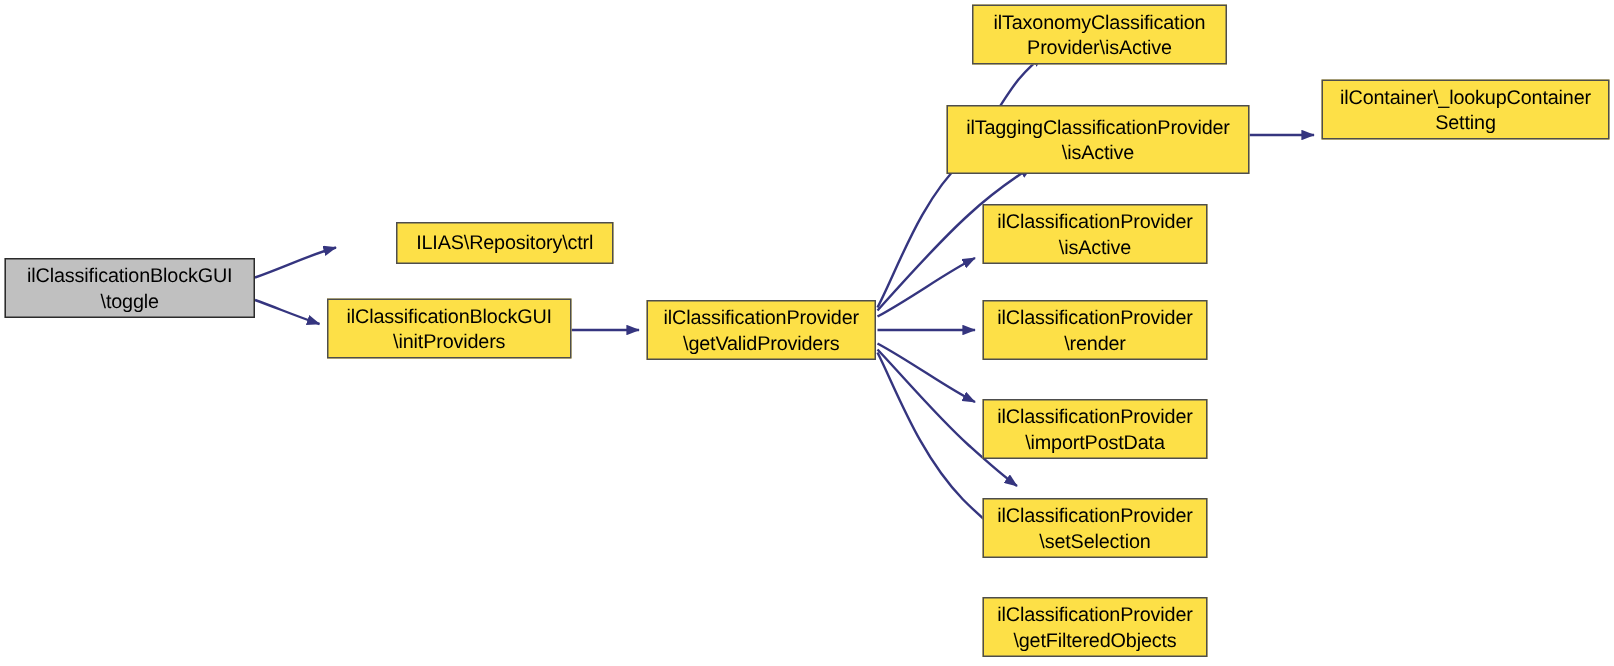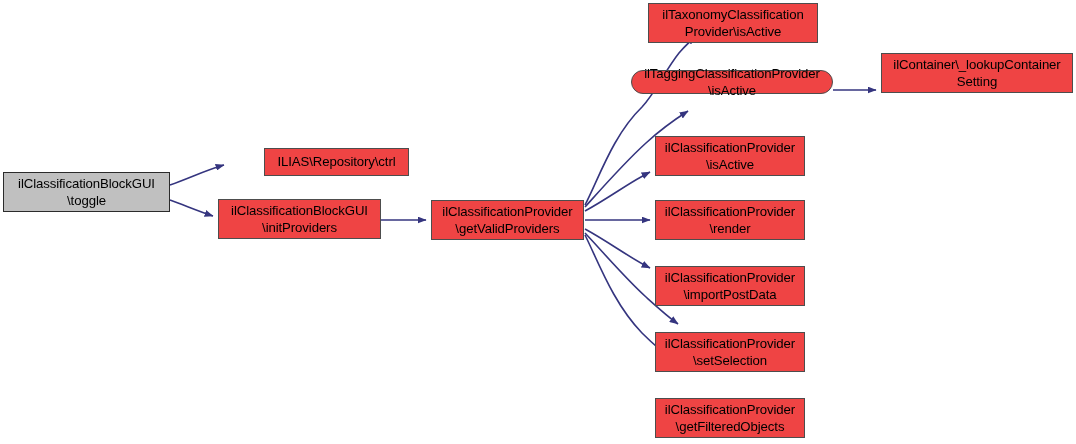--- a/index.html
+++ b/index.html
@@ -20,21 +20,21 @@
     left: 0;
     top: 0;
     width: 1076px;
     height: 444px;
     pointer-events: none;
   }
   .node {
     position: absolute;
     box-sizing: border-box;
     border: 1px solid #4d4d4d;
-    background: #ef4444;
+    background: #fde047;
     display: flex;
     align-items: center;
     justify-content: center;
     text-align: center;
     color: #000000;
     font-size: 13.2px;
     line-height: 1.32;
     letter-spacing: -0.1px;
     white-space: pre-line;
   }
@@ -76,21 +76,21 @@
   <div id="nodes-group">
       <div class="node highlight" style="left: 3px; top: 172px; width: 167px; height: 40px;"><span class="label">ilClassificationBlockGUI
 \toggle</span></div>
       <div class="node" style="left: 228px; top: 148px; width: 145px; height: 28px; margin-left: 36px;"><span class="label">ILIAS\Repository\ctrl</span></div>
       <div class="node" style="left: 218px; top: 199px; width: 163px; height: 40px;"><span class="label">ilClassificationBlockGUI
 \initProviders</span></div>
       <div class="node" style="left: 431px; top: 200px; width: 153px; height: 40px;"><span class="label">ilClassificationProvider
 \getValidProviders</span></div>
       <div class="node" style="left: 648px; top: 3px; width: 170px; height: 40px;"><span class="label">ilTaxonomyClassification
 Provider\isActive</span></div>
-      <div class="node" style="left: 631px; top: 70px; width: 202px; height: 24px; border-radius: 15px;"><span class="label">ilTaggingClassificationProvider
+      <div class="node" style="left: 631px; top: 70px; width: 202px; height: 46px;"><span class="label">ilTaggingClassificationProvider
 \isActive</span></div>
       <div class="node" style="left: 881px; top: 53px; width: 192px; height: 40px;"><span class="label">ilContainer\_lookupContainer
 Setting</span></div>
       <div class="node" style="left: 655px; top: 136px; width: 150px; height: 40px;"><span class="label">ilClassificationProvider
 \isActive</span></div>
       <div class="node" style="left: 655px; top: 200px; width: 150px; height: 40px;"><span class="label">ilClassificationProvider
 \render</span></div>
       <div class="node" style="left: 655px; top: 266px; width: 150px; height: 40px;"><span class="label">ilClassificationProvider
 \importPostData</span></div>
       <div class="node" style="left: 655px; top: 332px; width: 150px; height: 40px;"><span class="label">ilClassificationProvider

